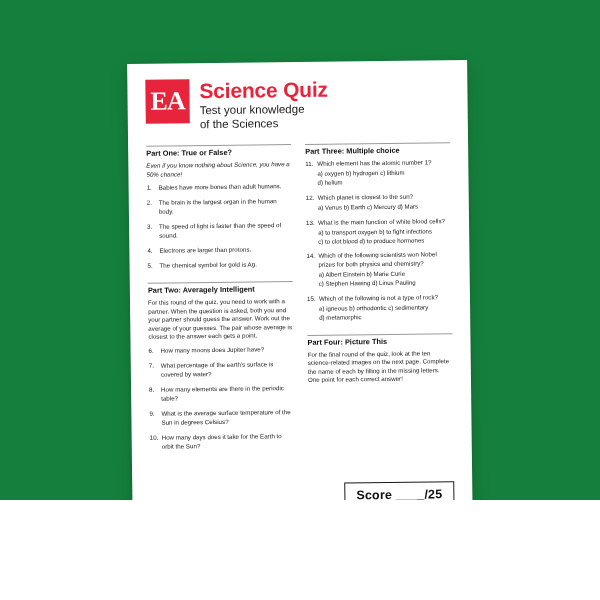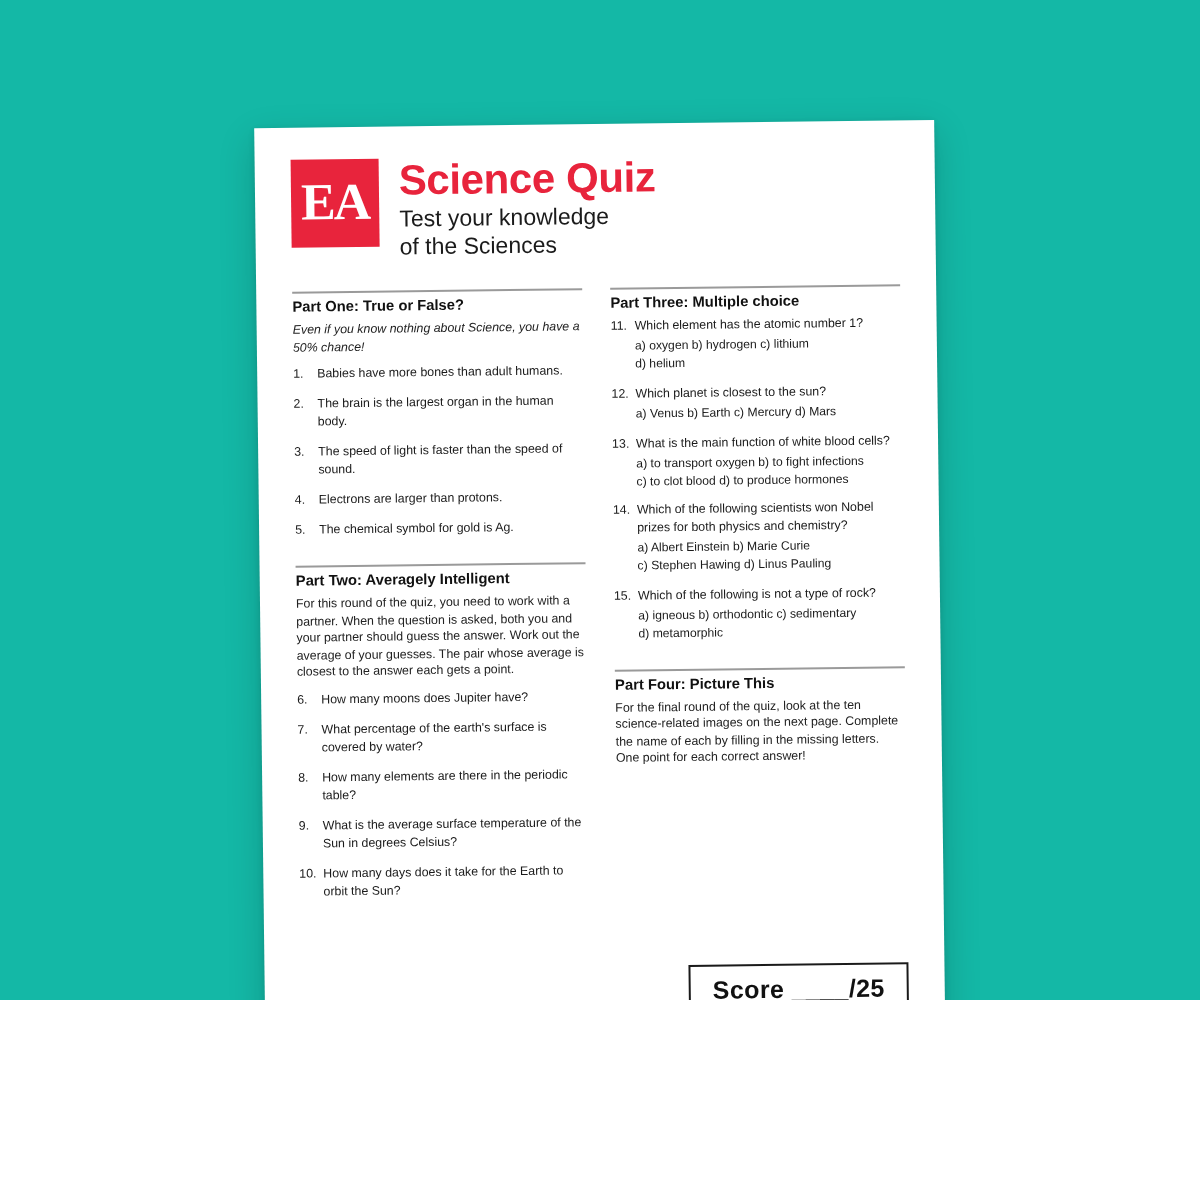--- a/index.html
+++ b/index.html
@@ -7,21 +7,21 @@
     padding: 0;
     width: 600px;
     height: 600px;
     background: #ffffff;
     font-family: "Liberation Sans", sans-serif;
   }
   #stage {
     position: relative;
     width: 600px;
     height: 500px;
-    background: #14b8a6;
+    background: #15803d;
     overflow: hidden;
   }
   
   #sheet {
     position: absolute;
     left: 130px;
     top: 62px;
     width: 340px;
     height: 478px;
     background: #ffffff;

